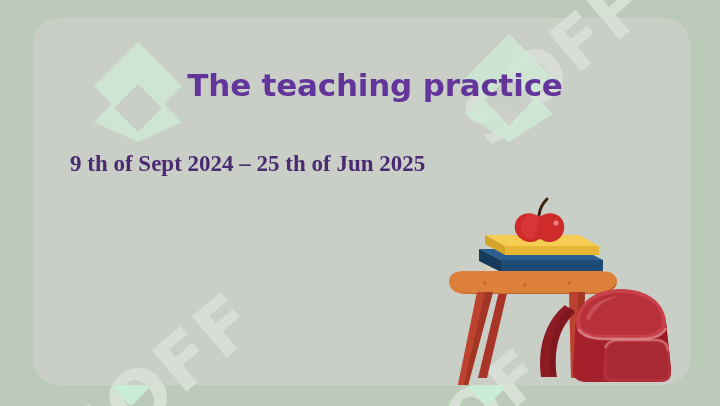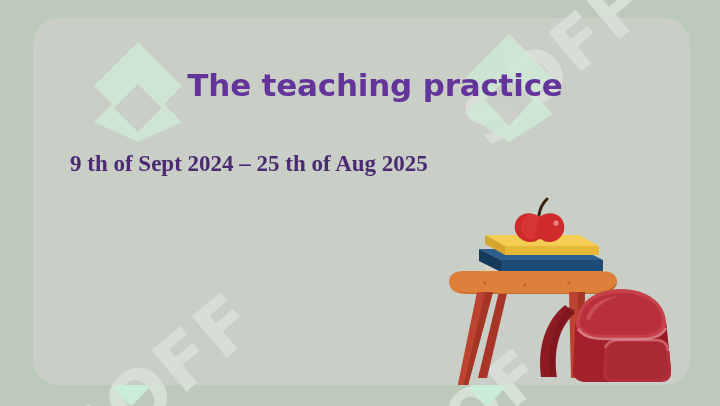--- a/index.html
+++ b/index.html
@@ -169,21 +169,21 @@
           <path d="M46 44 L70 68 L46 94 L22 68 Z" fill="#c9cec7"></path>
         </svg>
       </div>
     </div>
 
     <div id="title-block">
       <h1 id="slide-title">The teaching practice</h1>
     </div>
 
     <div id="subtitle-block">
-      <p id="slide-subtitle">9 th of Sept 2024 – 25 th of Aug 2025</p>
+      <p id="slide-subtitle">9 th of Sept 2024 – 25 th of Jun 2025</p>
     </div>
 
     <div id="illustration">
       <svg width="300" height="205" viewBox="0 0 300 205" fill="none" aria-hidden="true">
 
         <path d="M78 90 L86 92 L64 185 L55 185 Z" fill="#a93529"></path>
 
         <path d="M62 69 L164 69 L186 80 L84 80 Z" fill="#f3efe6"></path>
         <path d="M84 80 L186 80 L186 88 L84 88 Z" fill="#e4ded1"></path>
         <path d="M62 69 L84 80 L84 88 L62 77 Z" fill="#d9d3c5"></path>

